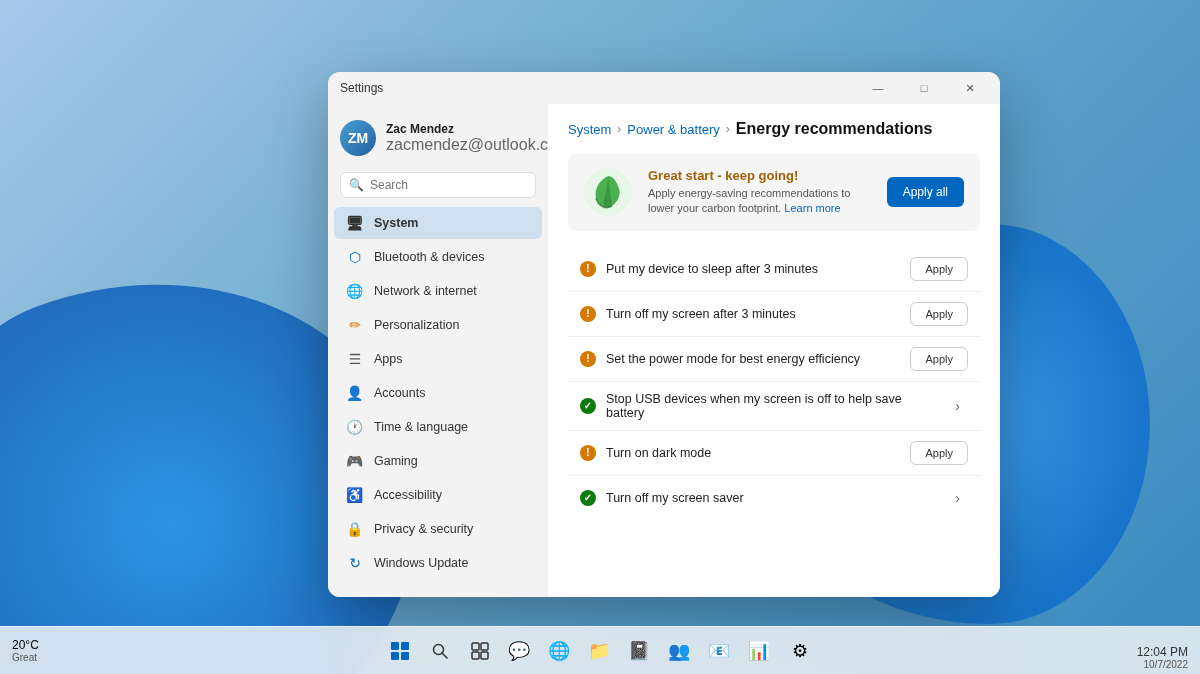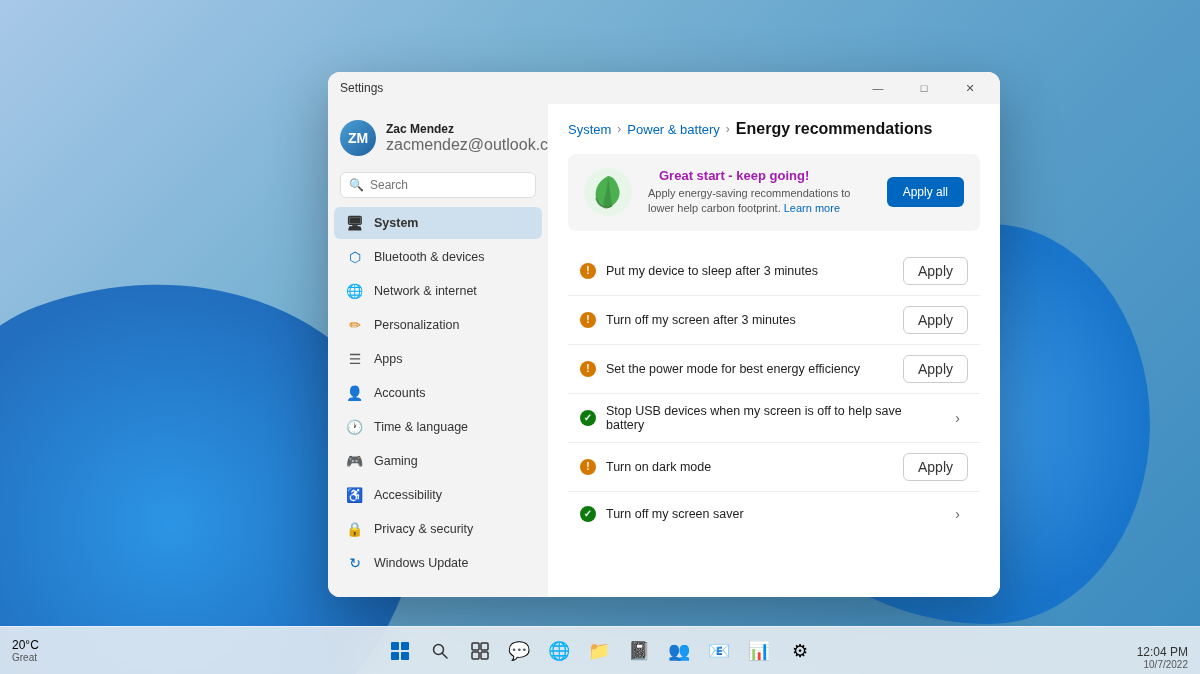--- a/index.html
+++ b/index.html
@@ -250,21 +250,21 @@
       border-radius: 8px;
       padding: 14px 16px;
       margin-bottom: 16px;
     }
     .hero-icon {
       width: 48px;
       height: 48px;
       flex-shrink: 0;
     }
     .hero-text { flex: 1; }
-    .hero-title { font-size: 13px; font-weight: 700; color: #a21caf; margin-bottom: 3px; margin-left: 11px; }
+    .hero-title { font-size: 13px; font-weight: 700; color: #a16207; margin-bottom: 3px; }
     .hero-desc { font-size: 11px; color: #555; line-height: 1.4; }
     .hero-desc a { color: #0067c0; text-decoration: none; }
     .apply-all-btn {
       background: #0067c0;
       color: white;
       border: none;
       border-radius: 6px;
       padding: 8px 16px;
       font-size: 12px;
       font-weight: 500;
@@ -300,21 +300,21 @@
     .rec-label {
       flex: 1;
       font-size: 12.5px;
       color: #222;
     }
     .apply-btn {
       background: white;
       border: 1px solid #ccc;
       border-radius: 6px;
       padding: 5px 14px;
-      font-size: 14px;
+      font-size: 11px;
       cursor: pointer;
       color: #333;
     }
     .chevron-btn {
       color: #666;
       font-size: 14px;
       cursor: pointer;
       padding: 4px 8px;
     }
 
@@ -418,21 +418,21 @@
           <svg viewBox="0 0 48 48" class="leaf-svg">
             <circle cx="24" cy="24" r="24" fill="#e8f5e9"></circle>
             <path d="M24 8 C16 12, 10 20, 12 30 C14 38, 22 42, 28 38 C34 34, 38 26, 34 18 C32 12, 28 8, 24 8Z" fill="#4caf50"></path>
             <path d="M24 8 C24 8, 24 20, 20 32 C18 38, 22 42, 28 38" fill="#2e7d32" opacity="0.5"></path>
             <path d="M12 30 C14 38, 22 42, 28 38" fill="none" stroke="#1b5e20" stroke-width="1.5" opacity="0.6"></path>
           </svg>
         </div>
         <div class="hero-text">
           <div class="hero-title">Great start - keep going!</div>
           <div class="hero-desc">
-            <span>Apply energy-saving recommendations to lower help carbon footprint.</span>
+            <span>Apply energy-saving recommendations to lower your carbon footprint.</span>
             <a href="#">Learn more</a>
           </div>
         </div>
         <button class="apply-all-btn">Apply all</button>
       </div>
 
       <div>
 
         <div class="rec-row">
           <div class="rec-indicator warning">!</div>

